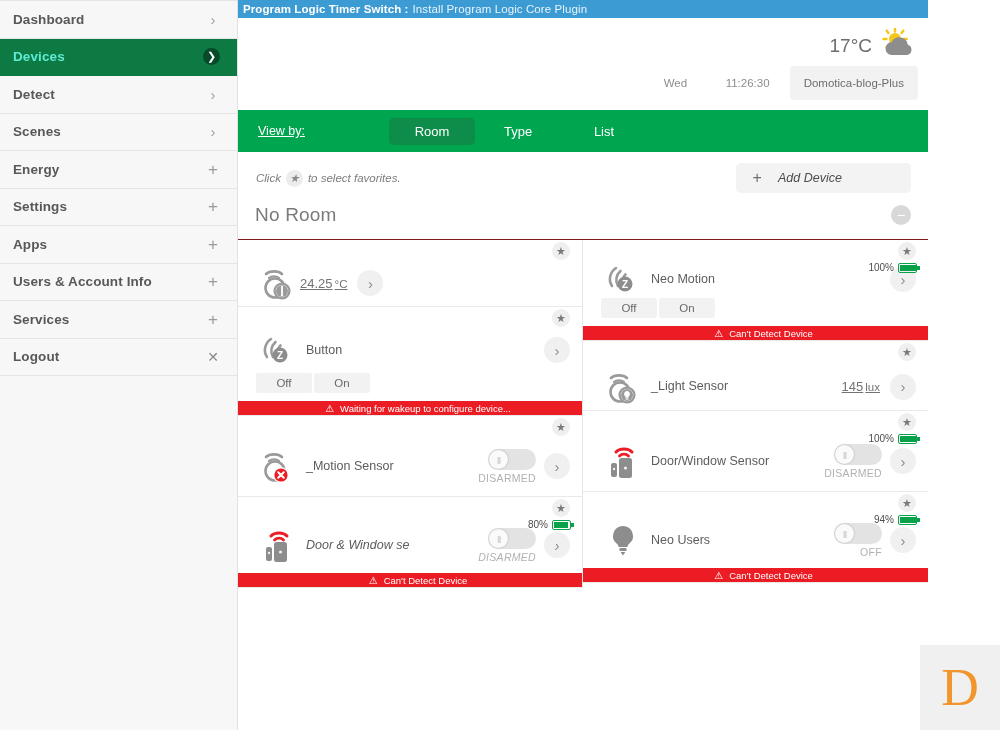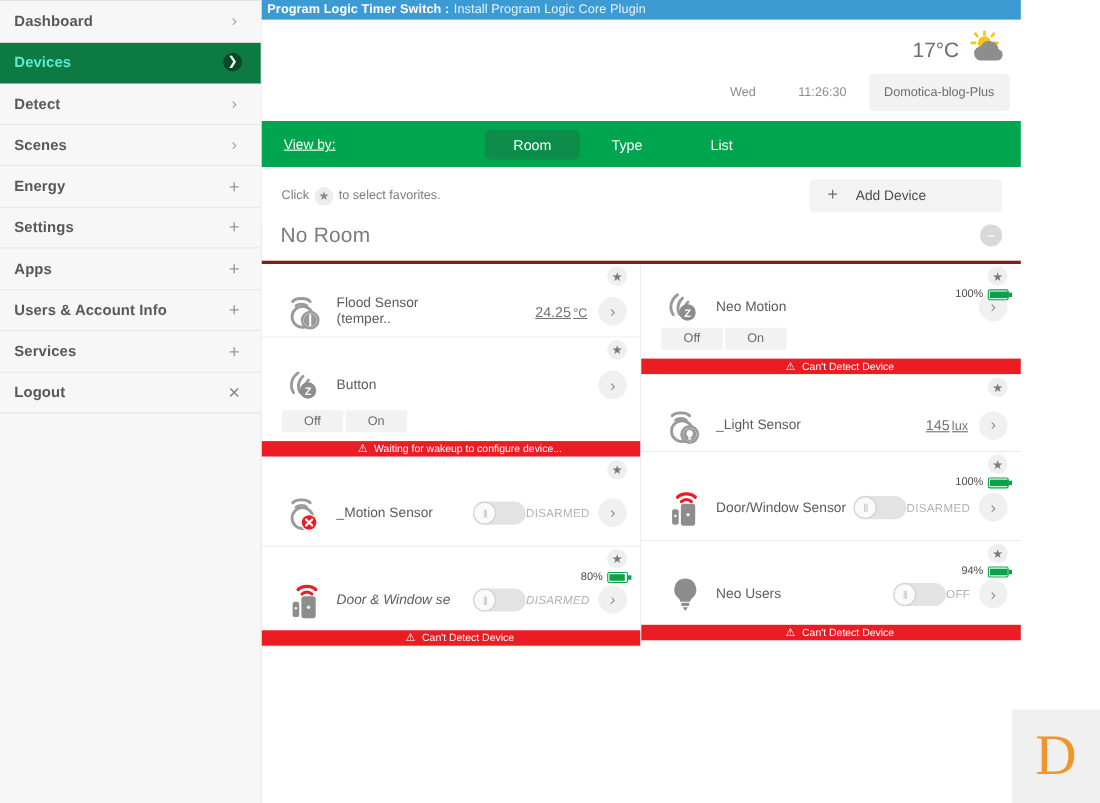--- a/index.html
+++ b/index.html
@@ -66,46 +66,46 @@
     margin-left: 10px; background:#f2f2f2; border-radius: 4px;
     height: 34px; display:flex; align-items:center; padding: 0 14px;
     font-size: 11.5px; color:#6d6d6d;
   }
 
   .viewbar {
     width: 690px; height: 42px; background: #00a54f; color: #fff;
     display: flex; align-items: center; padding-left: 20px;
   }
   .viewbar .vlabel { font-size: 12.5px; text-decoration: underline; }
-  .view-tabs { display:flex; align-items:center; margin-left: 92px; padding-left: 44px; }
+  .view-tabs { display:flex; align-items:center; margin-left: 40px; padding-left: 44px; }
   .vtab {
     font-size: 13px; color:#fff; padding: 6px 0; width: 86px; text-align:center;
     cursor: pointer; border-radius: 5px;
   }
   .vtab.active { background: #0d8c4a; }
 
   .fav-row {
     width: 690px; height: 52px; display: flex; align-items: center;
-    padding: 0 17px 0 18px; background:#fff;
+    padding: 0 17px 0 18px; background:#fff;font-style:italic;
   }
   .fav-hint { font-size: 11.5px; color: #7d7d7d; display:flex; align-items:center; gap:5px; }
   .star-chip {
     width: 17px; height: 17px; border-radius: 50%; background:#ececec;
     display:flex; align-items:center; justify-content:center; color:#8a8a8a; font-size:11px;
   }
   .add-device {
     margin-left: auto; background:#f3f3f3; border-radius: 5px; height: 30px;
     display:flex; align-items:center; width: 175px; cursor:pointer;
   }
   .add-device .ad-plus { width: 42px; text-align:center; font-size: 16px; color:#6f6f6f; font-weight:300; }
   .add-device .ad-label { font-size: 12.5px; color:#4d4d4d; }
 
   .room-header {
-    width: 690px; height: 36px; display:flex; align-items:flex-start;
-    padding: 0 17px 13px 17px; border-bottom: 3px solid #7f1d1d;
+    width: 690px; height: 36px; display:flex; align-items:center;
+    padding: 0 17px 13px 17px; border-bottom: 1px solid #7f1d1d;
   }
   .room-title { font-size: 19px; color:#7b7b7b; letter-spacing: .2px; }
   .collapse-btn {
     margin-left:auto; width: 20px; height: 20px; border-radius: 50%;
     background:#d8d8d8; color:#ffffff; display:flex; align-items:center;
     justify-content:center; font-size: 14px; line-height:1; cursor:pointer;
   }
 
   
   .grid { width: 690px; display: flex; }
@@ -145,21 +145,21 @@
     align-items:center; justify-content:center; font-size: 11.5px; color:#6a6a6a;
     cursor:pointer; border-radius: 2px;
   }
   .err-bar {
     height: 14px; background:#ec1c24; color:#fff; font-size: 9.5px;
     display:flex; align-items:center; justify-content:center; gap: 6px;
     padding-left: 16px;
   }
   .err-bar .warn { font-size: 10px; }
 
-  .toggle-wrap { display:flex; align-items:center; margin-right: 8px; }
+  .toggle-wrap { display:flex; flex-direction:column; align-items:flex-end; margin-right: 8px; }
   .toggle {
     width: 48px; height: 21px; border-radius: 11px; background:#e3e3e3;
     position: relative; cursor:pointer;
   }
   .toggle .knob {
     position:absolute; left: 1px; top: 1px; width: 19px; height: 19px;
     border-radius: 50%; background:#fafafa; box-shadow: 0 0 2px rgba(0,0,0,.28);
     display:flex; align-items:center; justify-content:center;
   }
   .toggle .knob:before { content:"|||"; font-size: 8px; color:#c2c2c2; letter-spacing:-1px; }
@@ -301,24 +301,20 @@
                   <path d="M5 8 C8.5 4.5, 17.5 4.5, 21 8" stroke="#9a9a9a" stroke-width="2.6" fill="none" stroke-linecap="round"></path>
                   <path d="M8 12 C10.5 9.8, 15.5 9.8, 18 12" stroke="#9a9a9a" stroke-width="2.3" fill="none" stroke-linecap="round"></path>
                   <circle cx="14" cy="22" r="9.5" fill="none" stroke="#9a9a9a" stroke-width="2.6"></circle>
                   <circle cx="21" cy="25" r="8" fill="#fff"></circle>
                   <circle cx="21" cy="25" r="7.4" fill="none" stroke="#9a9a9a" stroke-width="2.3"></circle>
                   <circle cx="21" cy="25" r="6" fill="#9a9a9a"></circle>
                   <path d="M21 20.5 v7 M21 29.3 a1 1 0 0 0 0 0.1" stroke="#fff" stroke-width="1.8" stroke-linecap="round"></path>
                   <circle cx="21" cy="29.2" r="1.1" fill="#fff"></circle>
                 </svg>
               </span>
-              <span class="dev-name">
-                <span>Flood Sensor</span><br>
-                <span>(temper..</span>
-              </span>
               <span class="dev-value">
                 <span>24.25</span><span class="unit">°C</span>
               </span>
               <span class="go-btn">›</span>
             </div>
           </div>
 
           <div class="card">
             <div class="card-top">
               <span class="card-star">★</span>

